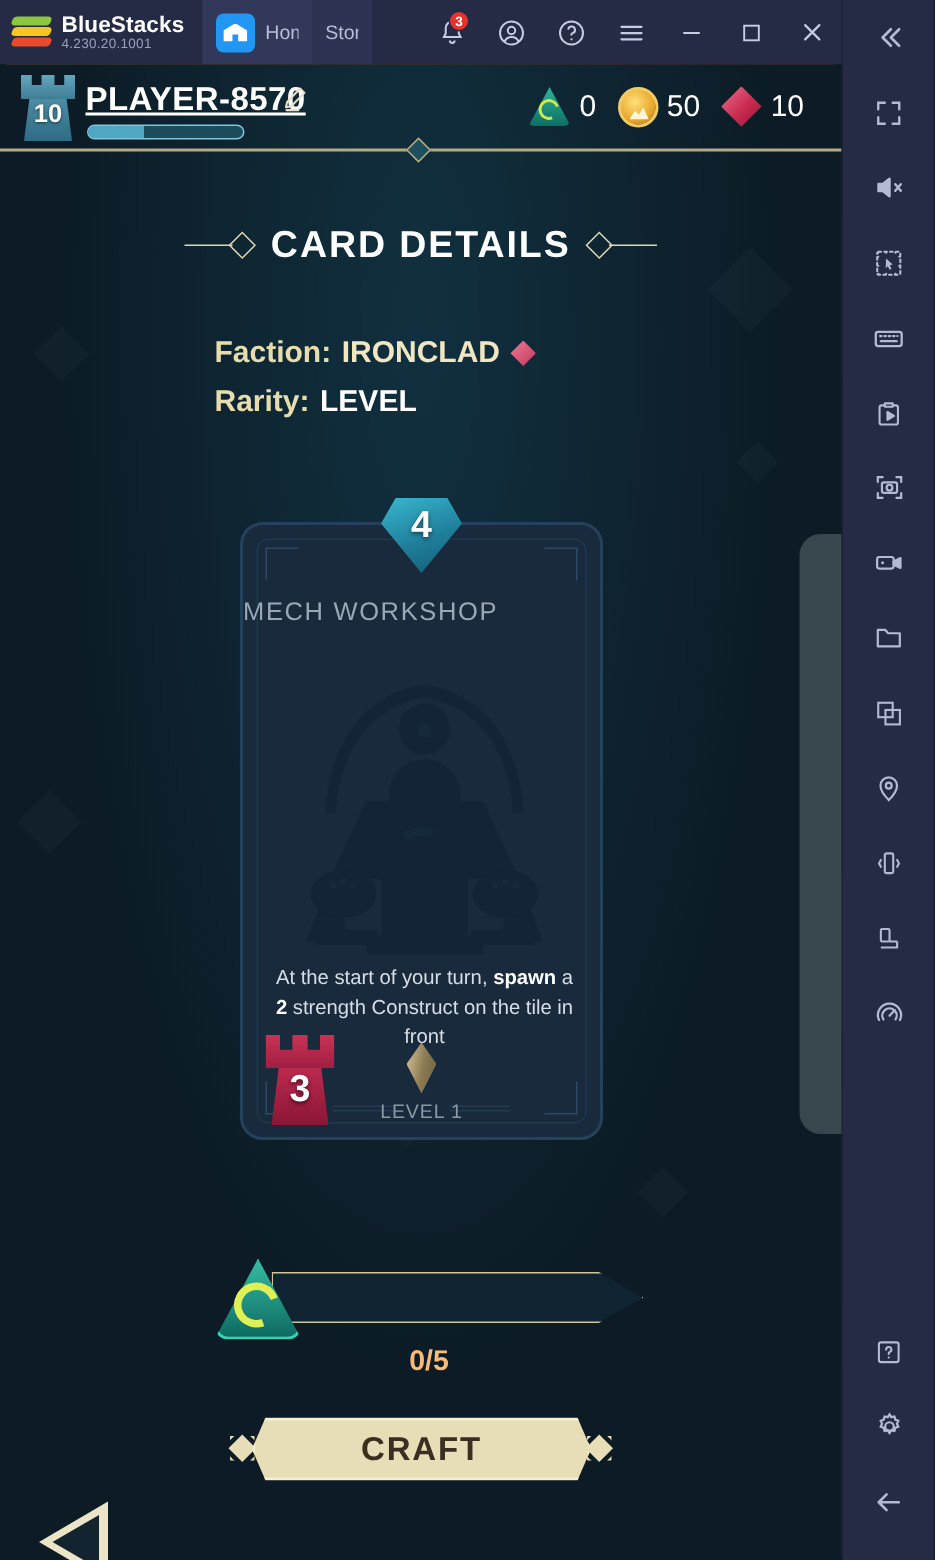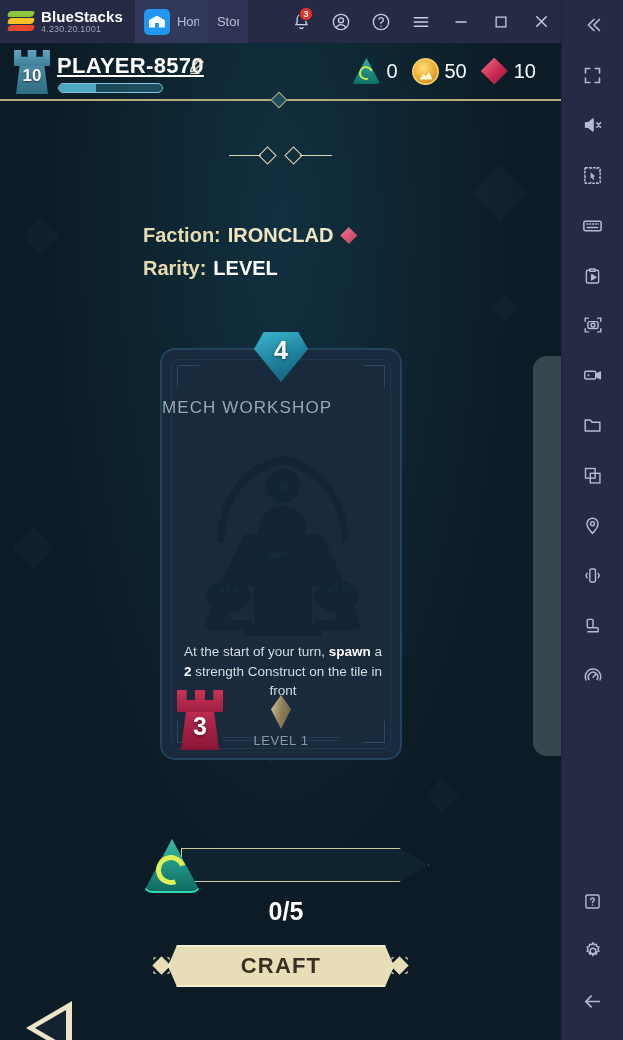--- a/index.html
+++ b/index.html
@@ -325,21 +325,21 @@
     border-radius: 9px;
     border: 2px solid #2fd6b4;
   }
   .prog-essence .sw {
     position: absolute; left: 13px; top: 16px; width: 30px; height: 30px;
     border-radius: 50%; border: 5px solid #dff057; border-right-color: transparent;
     transform: rotate(25deg);
   }
   .prog-label {
     position: absolute; left: 0; top: 56px; width: 286px; text-align: center;
-    font-size: 25px; font-weight: bold; color: #ffffff;
+    font-size: 19px; font-weight: bold; color: #fdba74;
   }
 
   
   .craft-btn {
     position: absolute; left: 150px; top: 902px; width: 262px; height: 42px;
     cursor: pointer;
     text-align: right;
   }
   .craft-body {
     position: absolute; left: 18px; top: 0; width: 226px; height: 42px;
@@ -618,20 +618,21 @@
 
     <div class="hdr-divider">
       <div class="dot"></div>
     </div>
 
     <div class="sec-title-row">
       <div class="orn">
         <span class="line"></span>
           <span class="dia"></span>
       </div>
+      <div class="sec-title">CARD DETAILS</div>
       <div class="orn">
         <span class="dia"></span>
           <span class="line"></span>
       </div>
     </div>
 
     <div class="meta">
       <div class="meta-row">
         <span class="meta-key">Faction:</span>
         <span class="meta-val cream">IRONCLAD</span>

